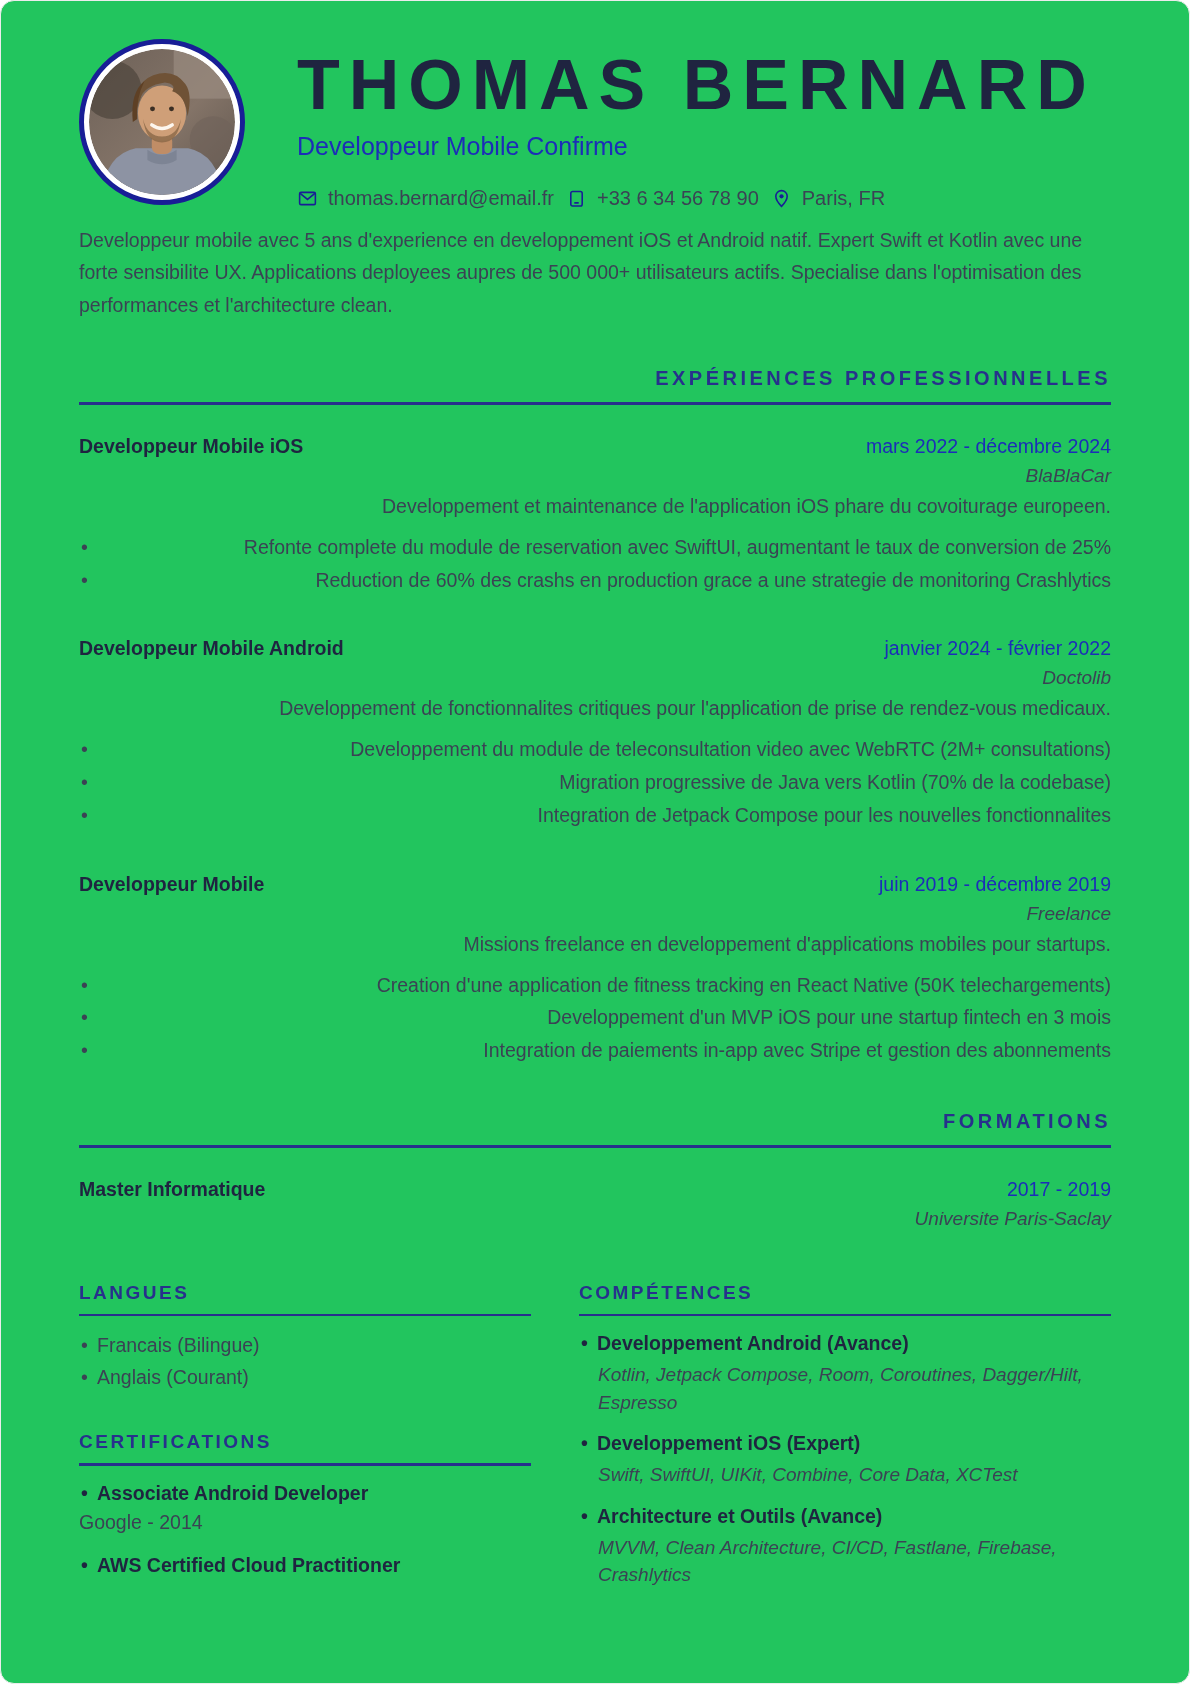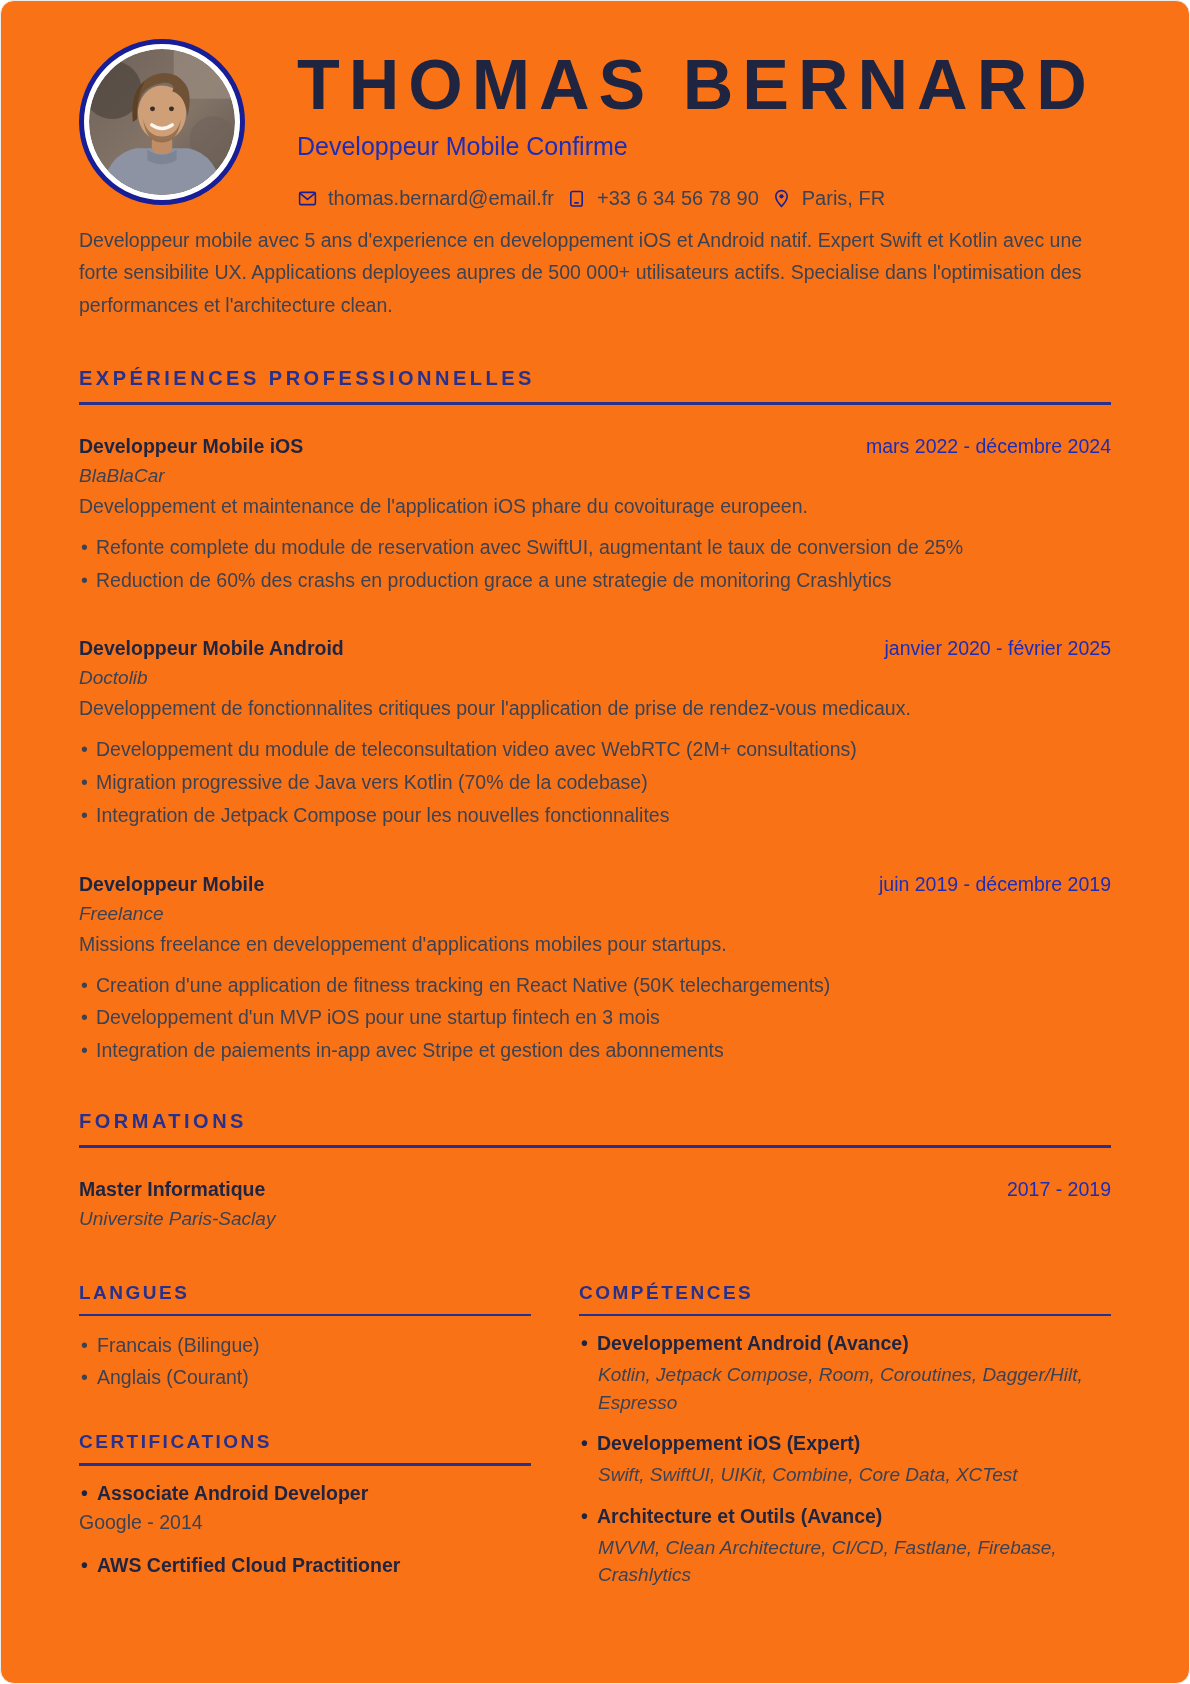--- a/index.html
+++ b/index.html
@@ -11,21 +11,21 @@
   }
   *{box-sizing:border-box;}
   html,body{margin:0;padding:0;background:#ffffff;}
   body{
     width:1190px;height:1684px;
     font-family:"Liberation Sans","DejaVu Sans",sans-serif;
     color:var(--text);
   }
   .page{
     width:1190px;height:1684px;
-    background:#f97316;
+    background:#22c55e;
     border:1px solid #ececec;
     border-radius:14px;
     padding:38px 78px 40px 78px;
     overflow:hidden;
   }
   
   .header{display:flex;gap:52px;align-items:flex-start;}
   .photo{
     flex:0 0 auto;
     width:166px;height:166px;
@@ -51,21 +51,21 @@
   }
   .contacts{margin-top:26px;display:flex;flex-direction:row;gap:12px;}
   .contact-row{display:flex;align-items:center;gap:10px;font-size:20px;color:var(--text);}
   .contact-row svg{width:21px;height:21px;stroke:var(--ring);fill:none;stroke-width:1.8;flex:0 0 auto;}
   
   .summary{
     margin-top:14px;
     font-size:19.5px;line-height:1.66;color:var(--text);
   }
   
-  .section{margin-top:46px;}
+  .section{margin-top:46px;text-align:right;}
   .section-title{
     font-size:20px;font-weight:700;letter-spacing:3.5px;
     color:var(--accent-deep);
   }
   .section-rule{height:3px;background:var(--accent-deep);margin-top:12px;border:none;}
   
   .job{margin-top:30px;}
   .job + .job{margin-top:44px;}
   .job-head{display:flex;justify-content:space-between;align-items:baseline;gap:20px;}
   .job-role{font-size:19.5px;font-weight:700;color:var(--heading);}
@@ -201,21 +201,21 @@
       <div class="job-desc">Developpement et maintenance de l'application iOS phare du covoiturage europeen.</div>
       <ul class="bullets">
         <li>Refonte complete du module de reservation avec SwiftUI, augmentant le taux de conversion de 25%</li>
         <li>Reduction de 60% des crashs en production grace a une strategie de monitoring Crashlytics</li>
       </ul>
     </article>
 
     <article class="job">
       <div class="job-head">
         <span class="job-role">Developpeur Mobile Android</span>
-        <span class="job-dates">janvier 2020 - février 2025</span>
+        <span class="job-dates">janvier 2024 - février 2022</span>
       </div>
       <div class="job-company">Doctolib</div>
       <div class="job-desc">Developpement de fonctionnalites critiques pour l'application de prise de rendez-vous medicaux.</div>
       <ul class="bullets">
         <li>Developpement du module de teleconsultation video avec WebRTC (2M+ consultations)</li>
         <li>Migration progressive de Java vers Kotlin (70% de la codebase)</li>
         <li>Integration de Jetpack Compose pour les nouvelles fonctionnalites</li>
       </ul>
     </article>
 

